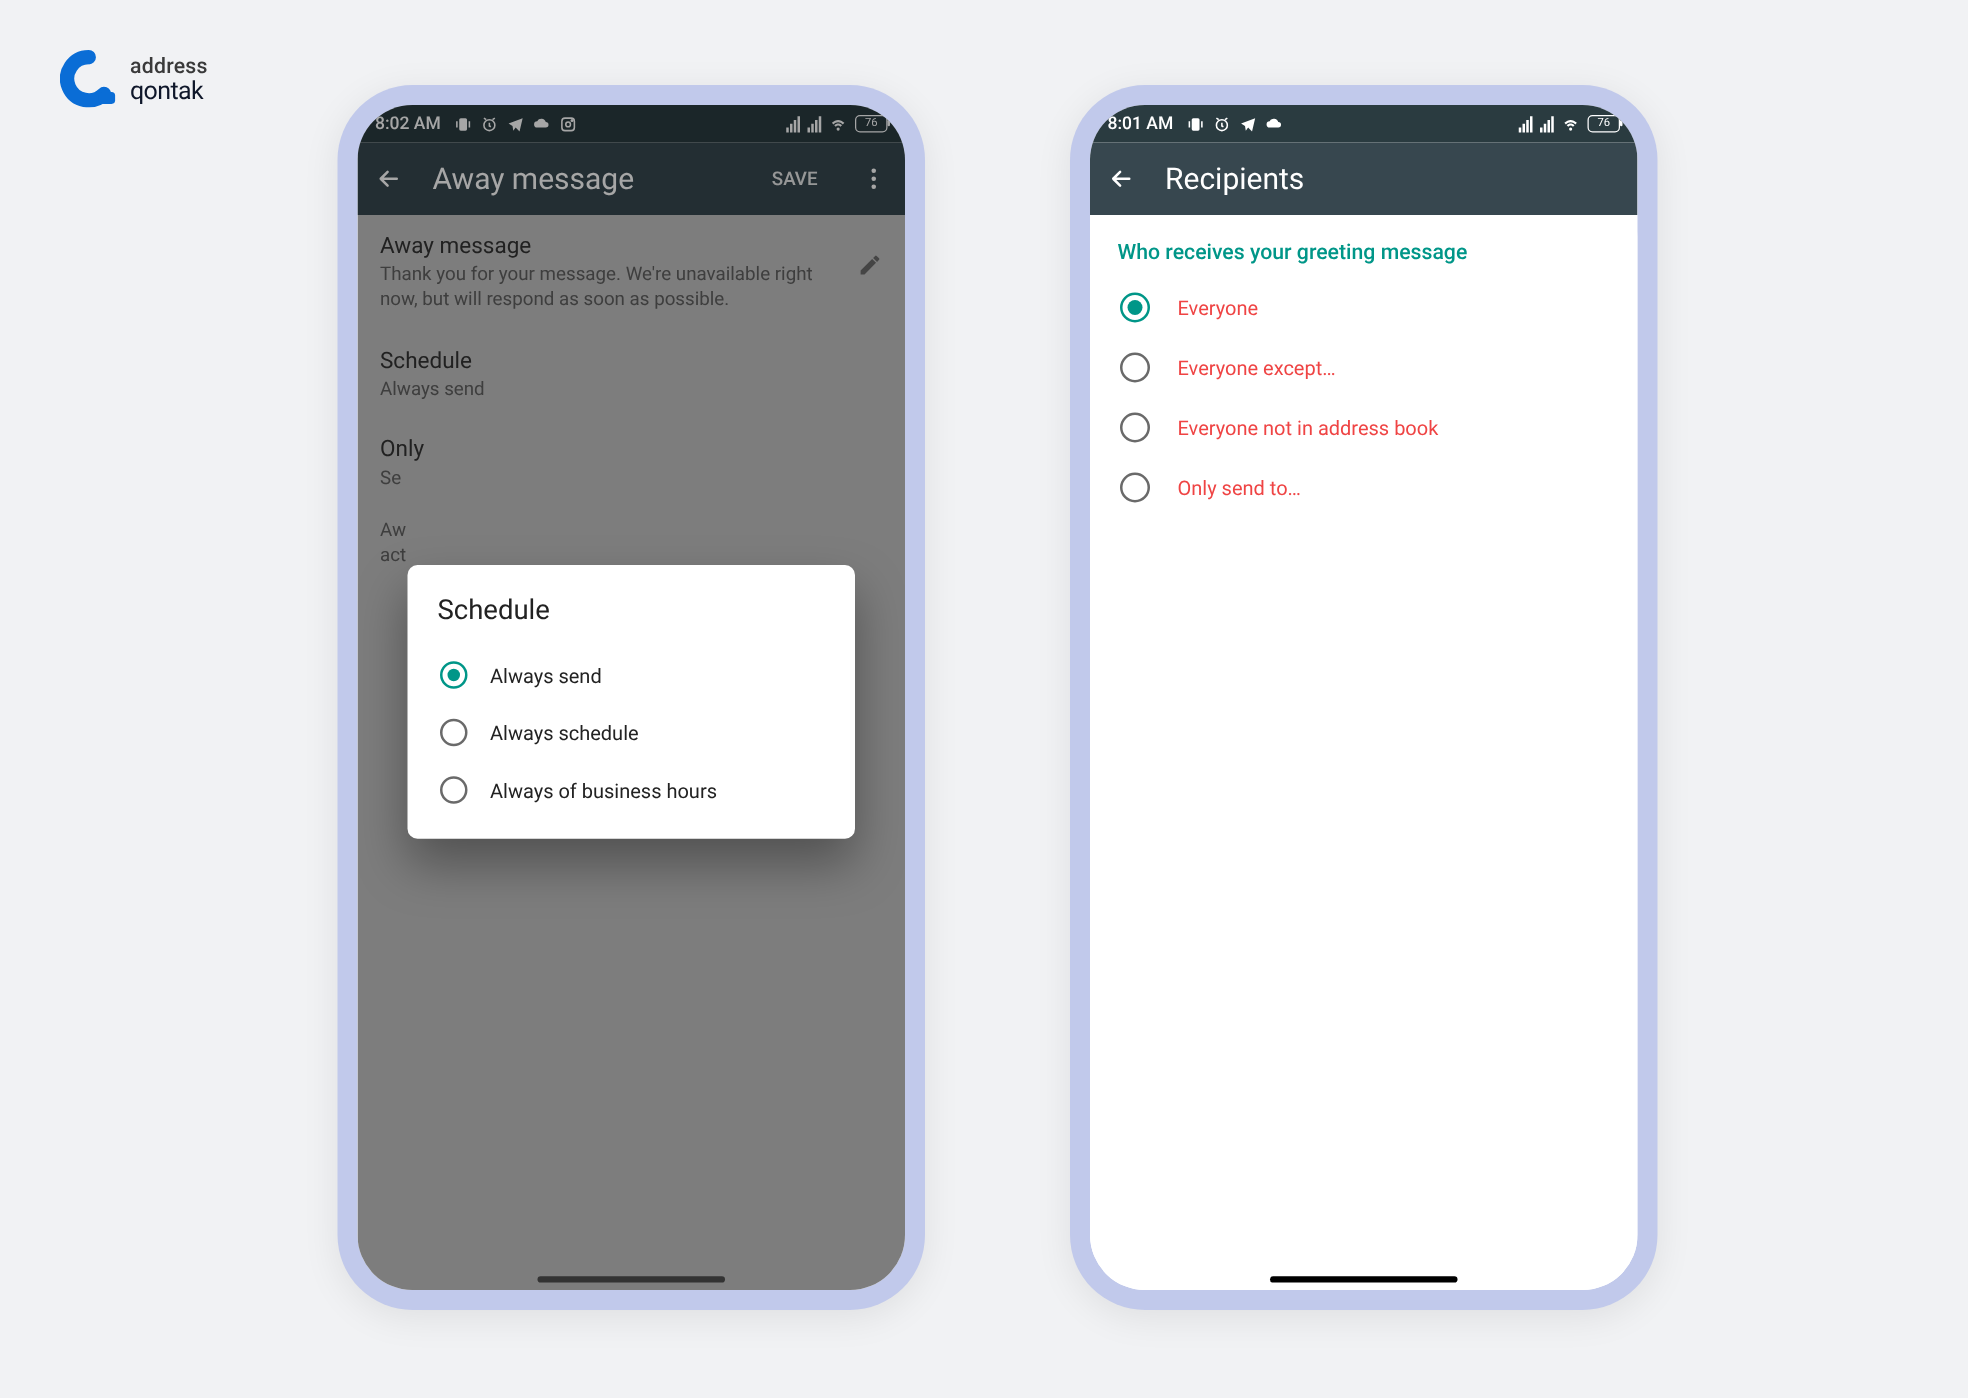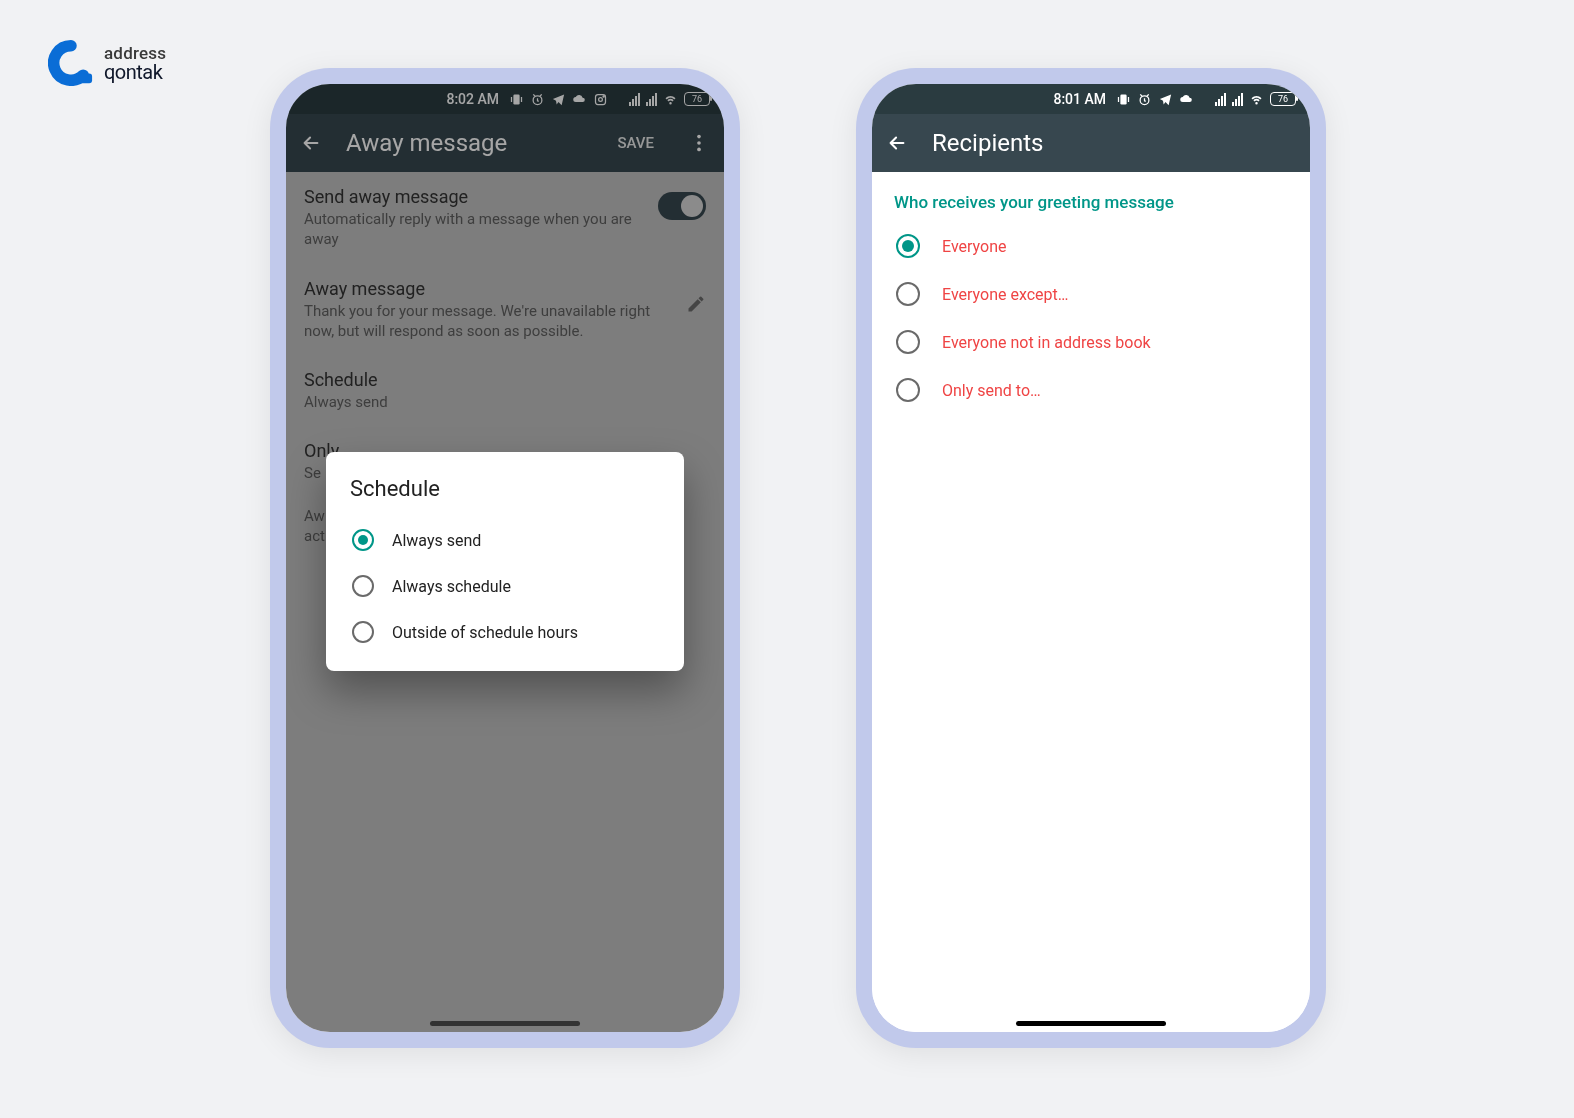--- a/index.html
+++ b/index.html
@@ -74,26 +74,25 @@
     z-index: 4;
   }
 
   
   .status-bar {
     height: 30px;
     background: #2a3b40;
     color: #fff;
     display: flex;
     align-items: center;
-    justify-content: flex-end;
+    justify-content: space-between;
     padding: 0 14px;
     font-size: 14px;
     position: relative;
     z-index: 2;
-    gap: 21px;
   }
   .status-left, .status-right {
     display: flex;
     align-items: center;
     gap: 6px;
   }
   .status-left .time { font-weight: 500; margin-right: 4px; }
   .status-icon { width: 15px; height: 15px; display: inline-flex; align-items: center; justify-content: center; }
   .status-icon svg { width: 100%; height: 100%; }
   .battery-box {
@@ -364,29 +363,20 @@
         <span class="kebab">
           <svg viewBox="0 0 24 24" fill="#fff">
               <circle cx="12" cy="5" r="2"></circle>
               <circle cx="12" cy="12" r="2"></circle>
               <circle cx="12" cy="19" r="2"></circle>
             </svg>
         </span>
       </div>
 
       <div class="content grayed" style="height: calc(100% - 88px);">
-        <div class="row">
-          <div class="row-text">
-            <div class="row-title">Send away message</div>
-            <div class="row-sub">Automatically reply with a message when you are away</div>
-          </div>
-          <div class="toggle">
-              <div class="knob"></div>
-            </div>
-        </div>
 
         <div class="row">
           <div class="row-text">
             <div class="row-title">Away message</div>
             <div class="row-sub">Thank you for your message. We're unavailable right now, but will respond as soon as possible.</div>
           </div>
           <span class="pencil">
             <svg viewBox="0 0 24 24" fill="currentColor">
                 <path d="M3 17.25V21h3.75L17.8 9.94l-3.75-3.75L3 17.25zM20.7 7.04a1 1 0 000-1.41l-2.34-2.34a1 1 0 00-1.41 0L15 5.24 18.76 9l1.95-1.96z"></path>
               </svg>
@@ -422,21 +412,21 @@
         <div class="radio-row">
           <div class="radio checked"></div>
           <div class="radio-label">Always send</div>
         </div>
         <div class="radio-row">
           <div class="radio"></div>
           <div class="radio-label">Always schedule</div>
         </div>
         <div class="radio-row">
           <div class="radio"></div>
-          <div class="radio-label">Outside of schedule hours</div>
+          <div class="radio-label">Always of business hours</div>
         </div>
       </div>
 
       <div class="home-ind"></div>
     </div>
   </div>
 
   <div class="phone phone2">
     <div class="screen">
       <div class="status-bar">

